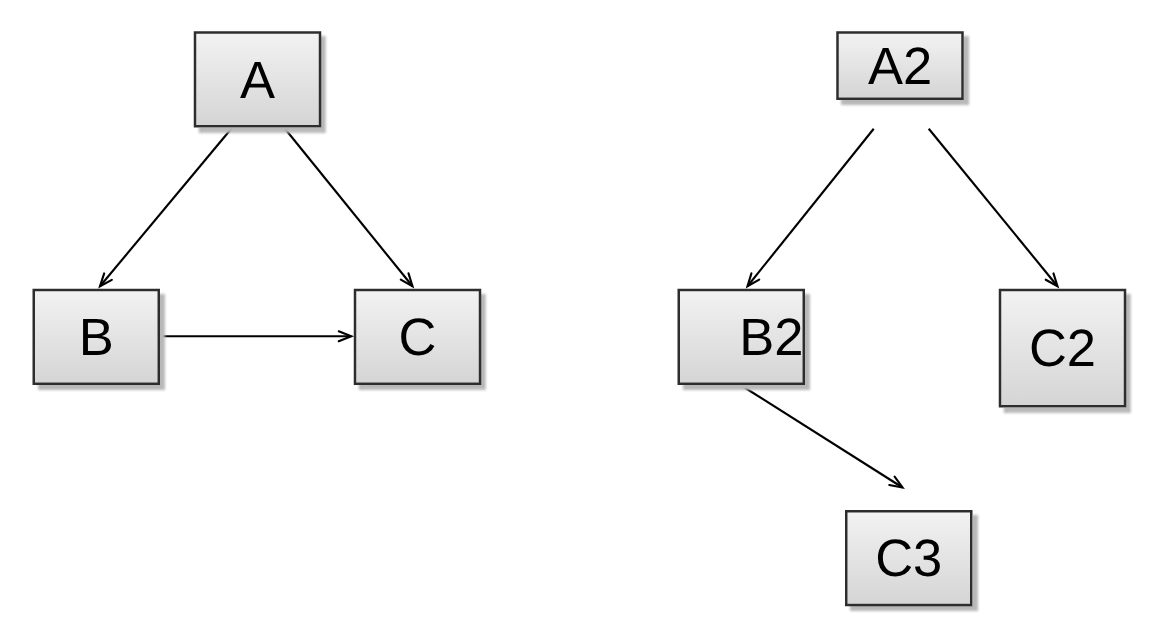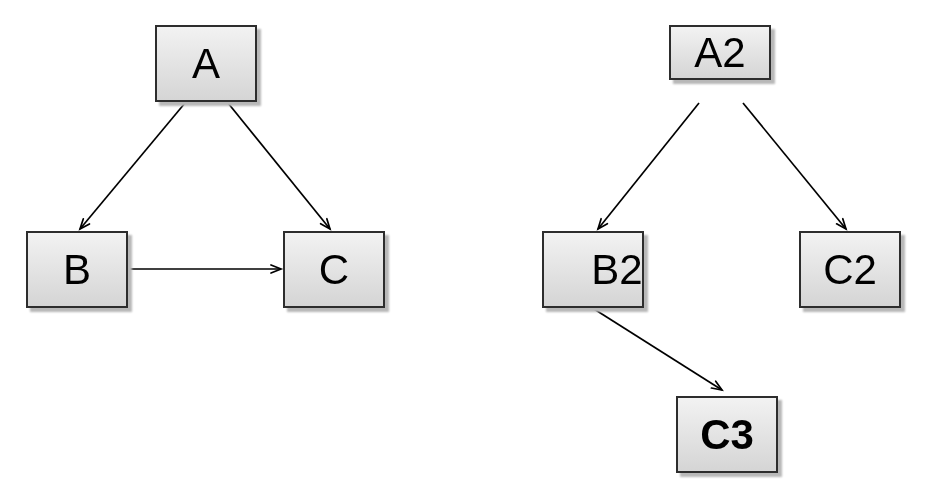--- a/index.html
+++ b/index.html
@@ -87,19 +87,19 @@
     </div>
     <div class="node" style="left: 283px; top: 231px; width: 102px; height: 77px;">
       <span class="node-label">C</span>
     </div>
     <div class="node" style="left: 669px; top: 25px; width: 102px; height: 55px;">
       <span class="node-label">A2</span>
     </div>
     <div class="node" style="left: 542px; top: 231px; width: 102px; height: 77px; padding-left: 48px;">
       <span class="node-label">B2</span>
     </div>
-    <div class="node" style="left: 799px; top: 231px; width: 102px; height: 77px;">
+    <div class="node" style="left: 799px; top: 231px; width: 102px; height: 95px;">
       <span class="node-label">C2</span>
     </div>
-    <div class="node" style="left: 676px; top: 396px; width: 102px; height: 77px; font-weight: bold;">
+    <div class="node" style="left: 676px; top: 408px; width: 102px; height: 77px;">
       <span class="node-label">C3</span>
     </div>
   </div>
 
 </body></html>

